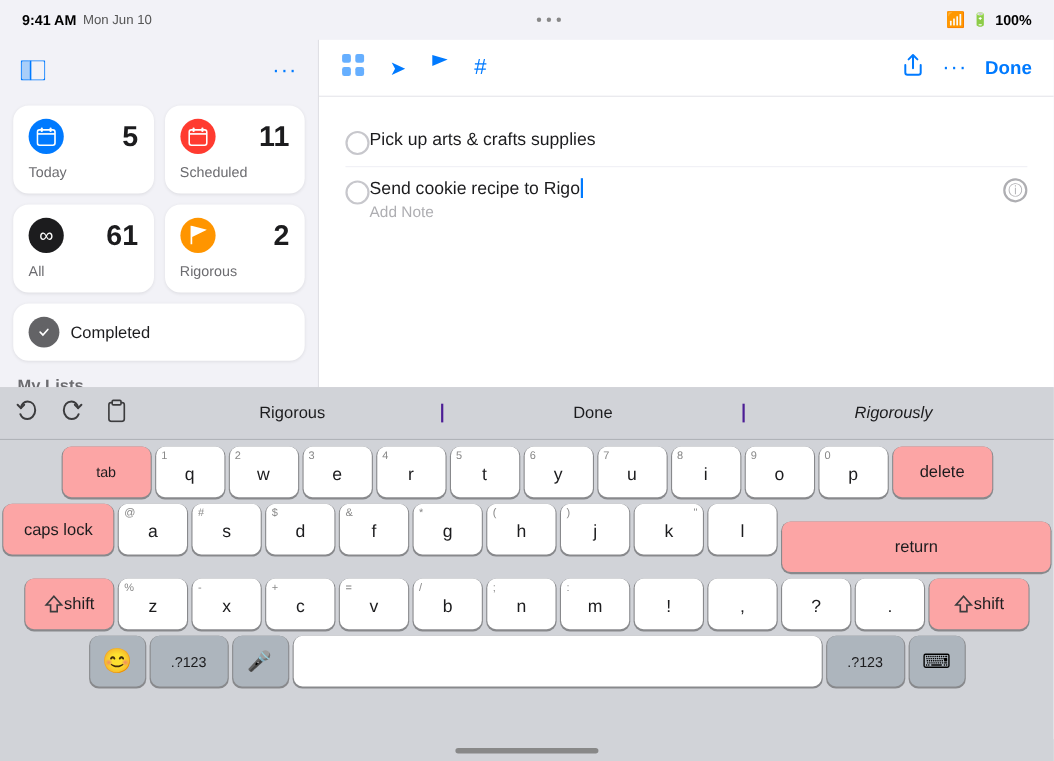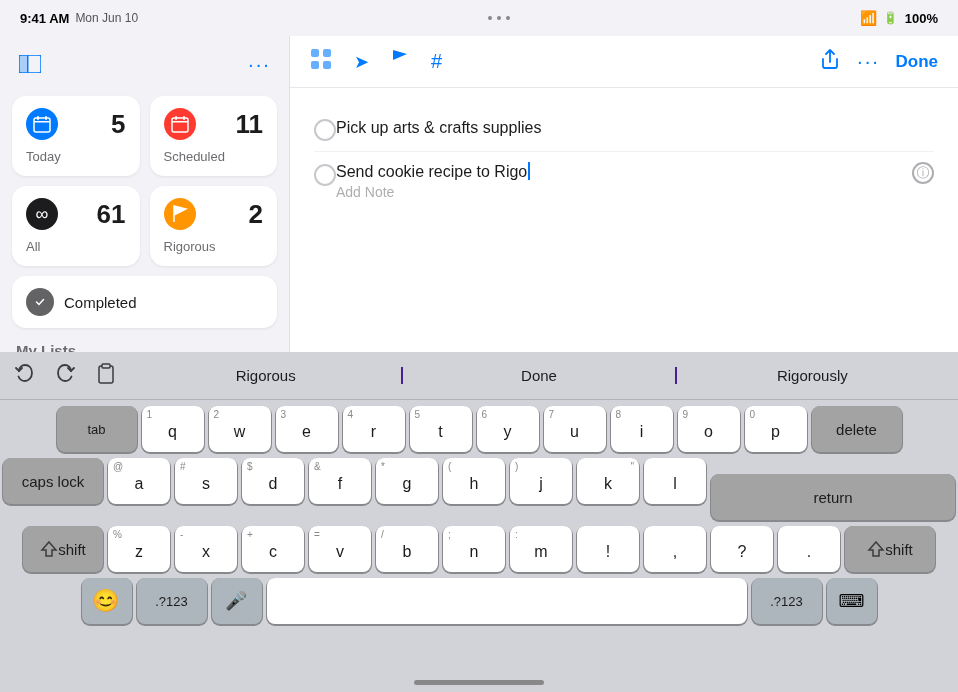--- a/index.html
+++ b/index.html
@@ -271,21 +271,21 @@
     .suggestion {
       flex: 1;
       display: flex;
       align-items: center;
       justify-content: center;
       font-size: 15px;
       color: #1c1c1e;
       cursor: pointer;
       border-right: 2px solid #4c1d95;
     }
-    .suggestion:last-child { border-right: none; }
+    .suggestion:last-child { border-right: none; font-style: italic; }
 
     .keyboard-keys {
       flex: 1;
       padding: 6px 3px;
       display: flex;
       flex-direction: column;
       gap: 6px;
     }
 
     .key-row {
@@ -306,21 +306,21 @@
       position: relative;
       user-select: none;
       box-shadow: 0 1px 0 1px rgba(0,0,0,0.35);
     }
 
     .key-white {
       background: white;
     }
 
     .key-gray {
-      background: #a3a3a3;
+      background: #fca5a5;
       color: #1c1c1e;
     }
 
     .key-number {
       font-size: 10px;
       color: #888;
       position: absolute;
       top: 3px;
       left: 5px;
     }

